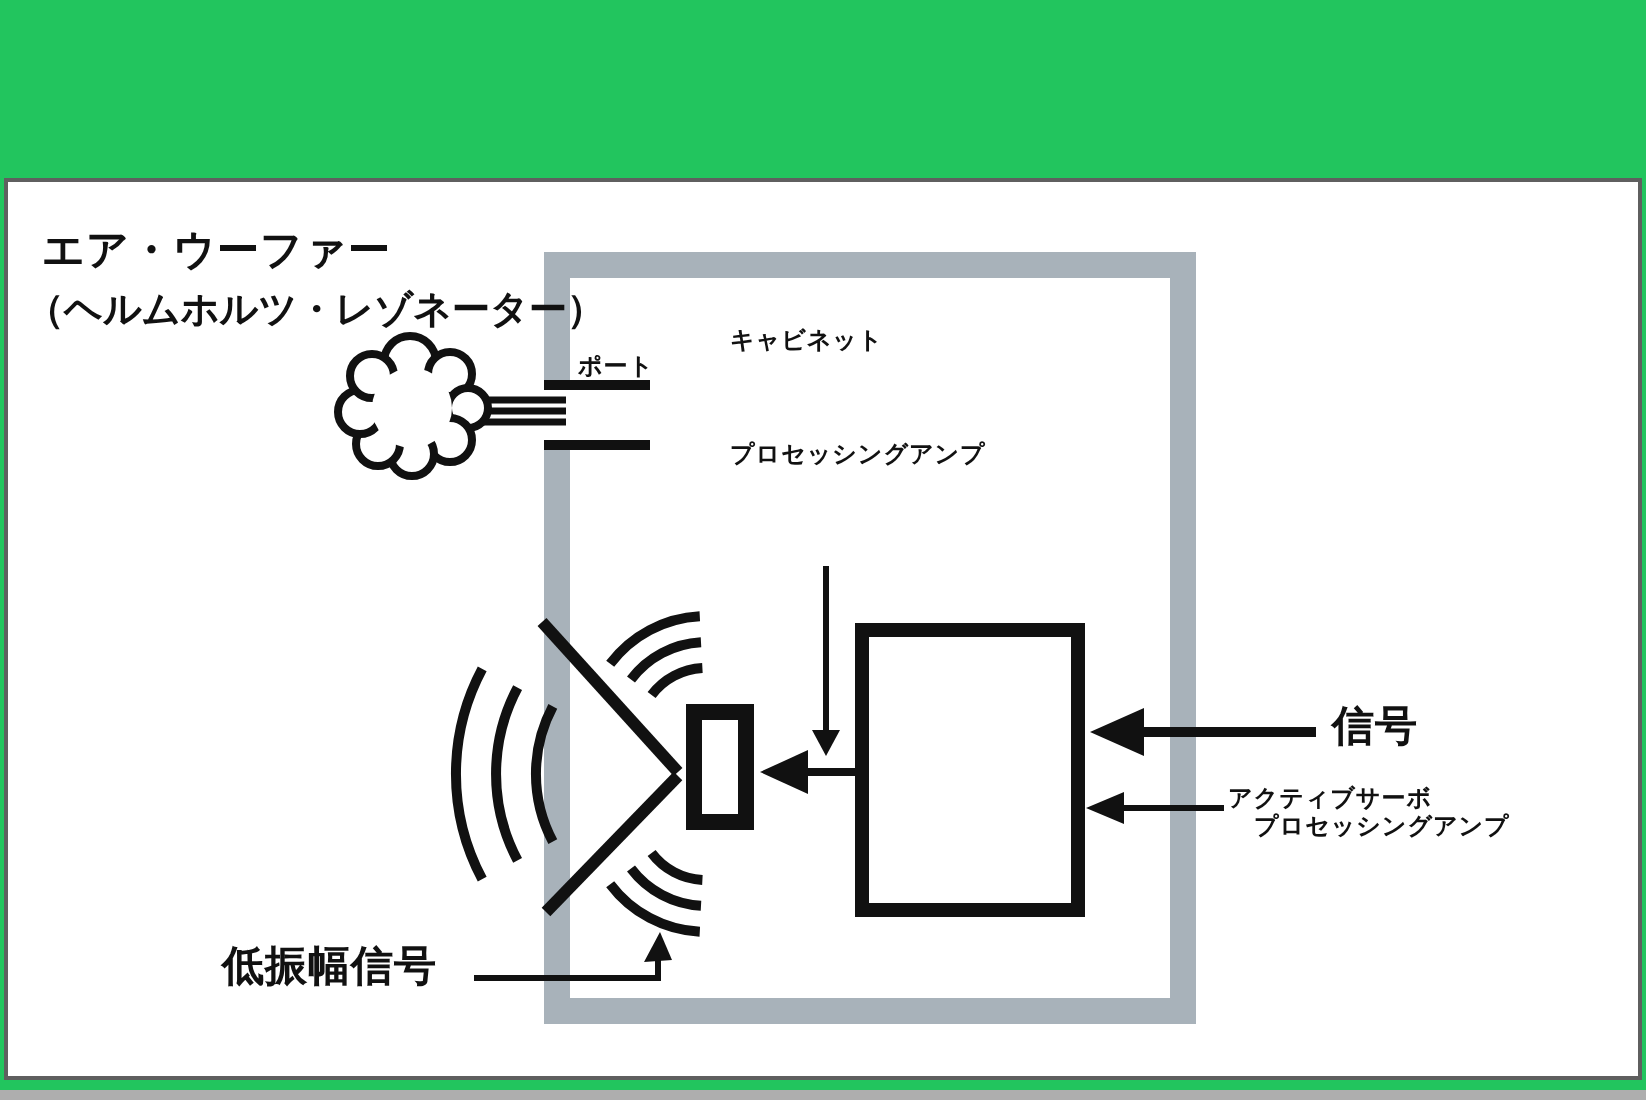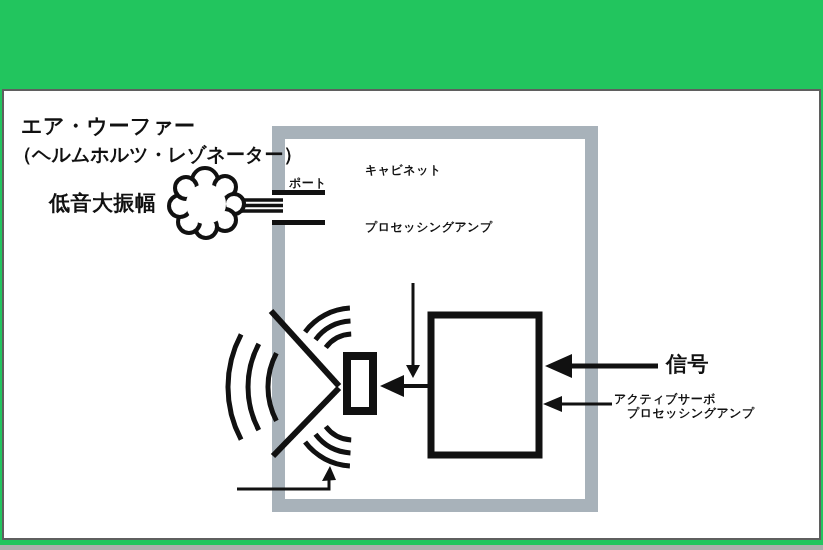--- a/index.html
+++ b/index.html
@@ -116,29 +116,29 @@
     </g>
 
     <g>
       <path class="stroke" stroke-width="3" d="M237 489 L329 489 L329 477"></path>
       <polygon class="ink" points="330,466 322,481 336,480"></polygon>
     </g>
   </svg>
 
   <div class="lbl fs21" style="left:21px;top:115px;">エア・ウーファー</div>
   <div class="lbl fs19" style="left:13px;top:145px;letter-spacing:0;text-align:center;">（ヘルムホルツ・レゾネーター）</div>
-  <div class="lbl fs21" style="left:49px;top:192px;">低音大振幅</div>
   <div class="lbl fs20" style="left:289px;top:177px;">ポート</div>
   <div class="lbl fs20" style="left:365px;top:164px;">キャビネット</div>
 
   <div class="lbl fs20" style="left:365px;top:221px;">
     <div>プロセッシングアンプ</div>
   </div>
 
   <div class="lbl fs21" style="left:666px;top:353px;">信号</div>
 
   <div class="lbl fs20" style="left:614px;top:393px;">
     <div>アクティブサーボ</div>
     <div style="padding-left:13px;">プロセッシングアンプ</div>
   </div>
 
+  <div class="lbl fs21" style="left:111px;top:473px;">低振幅信号</div>
 
 </div>
 
 </body></html>

